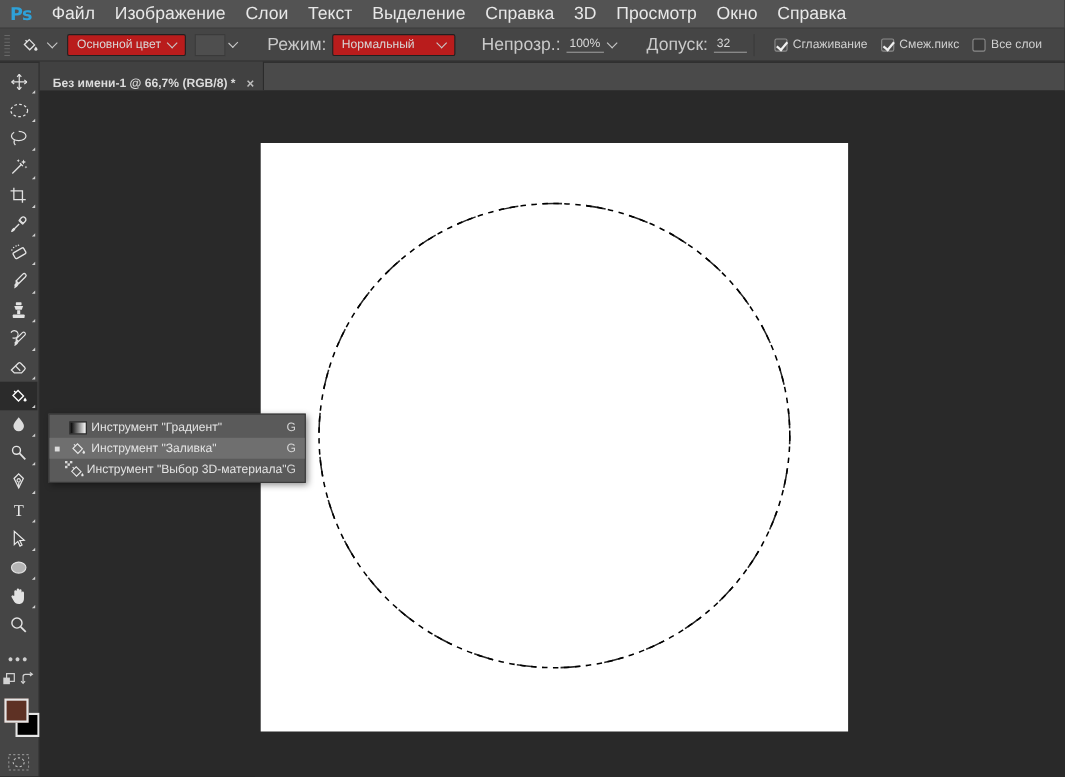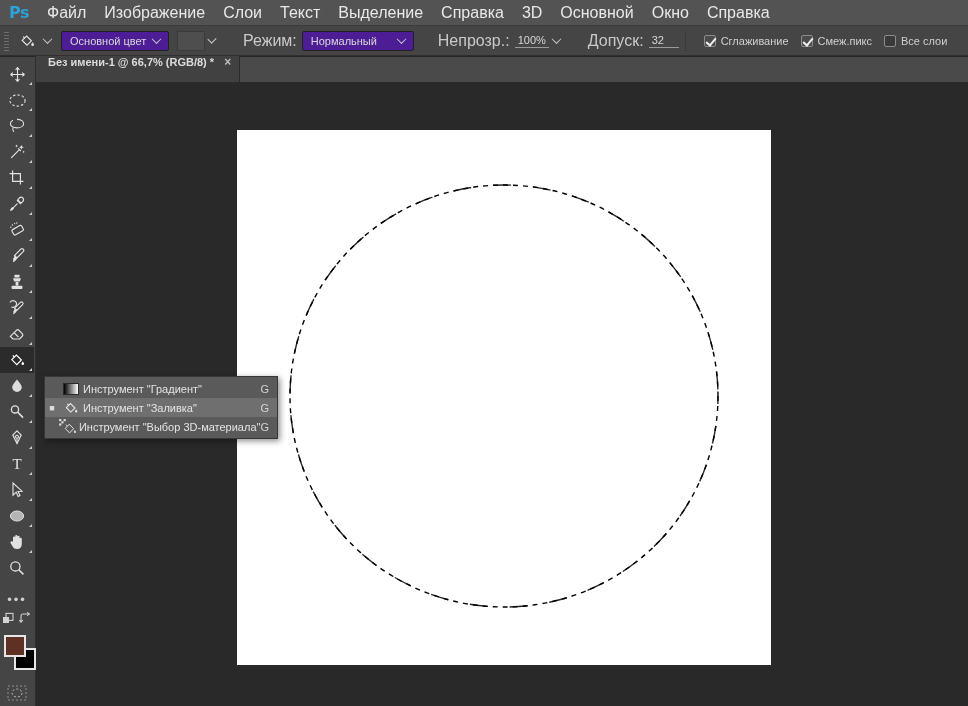--- a/index.html
+++ b/index.html
@@ -46,21 +46,21 @@
     width: 26px; height: 24px; display: flex; align-items: center; justify-content: center;
   }
   .chev {
     display: inline-block; width: 9px; height: 9px;
     border-right: 1.4px solid #c9c9c9; border-bottom: 1.4px solid #c9c9c9;
     transform: rotate(45deg) translate(-1px,-1px); margin: 0 4px;
   }
   .chev.small { width: 7px; height: 7px; border-width: 1.2px; }
   .opt-label { color: #c9c9c9; font-size: 16px; margin: 0 5px 0 24px; white-space: nowrap; }
   .opt-select {
-    height: 20px; background: #4c1d95; border: 1px solid #202020;
+    height: 20px; background: #b91c1c; border: 1px solid #202020;
     border-radius: 2px; color: #d8d8d8; font-size: 11px;
     display: flex; align-items: center; padding: 0 4px 0 8px; min-width: 60px;
   }
   .opt-select .label { flex: 1; white-space: nowrap; }
   .pattern-swatch {
     width: 28px; height: 20px; background: #4e4e4e;
     border: 1px solid #3a3a3a; margin-left: 8px;
   }
   .pattern-chev { width: 14px; height: 20px; display: flex; align-items: center; justify-content: center; }
   .opt-num {
@@ -83,21 +83,21 @@
   .opt-check span { color: #d0d0d0; font-size: 11px; white-space: nowrap; }
   .opt-sep { width: 1px; height: 20px; background: #3a3a3a; margin: 0 6px; }
 
   
   .tabbar {
     position: absolute; left: 36px; top: 57px; width: 932px; height: 26px;
     background: #4a4a4a; border-bottom: 1px solid #2b2b2b;
     display: flex; align-items: flex-end;
   }
   .doc-tab {
-    height: 26px; background: #414141; display: flex; align-items: flex-start;
+    height: 26px; background: #414141; display: flex; align-items: flex-end;
     padding: 0 8px 0 12px; border-right: 1px solid #2b2b2b;
     color: #dcdcdc; font-size: 11px; font-weight: bold;
   }
   .tab-close {
     margin-left: 10px; color: #bdbdbd; font-size: 12px; line-height: 1;
   }
 
   
   .toolbar {
     position: absolute; left: 0; top: 57px; width: 36px; height: 649px;
@@ -175,21 +175,21 @@
 
   <div class="menubar">
     <div class="ps-logo">Ps</div>
     <div class="menu-item">Файл</div>
     <div class="menu-item">Изображение</div>
     <div class="menu-item">Слои</div>
     <div class="menu-item">Текст</div>
     <div class="menu-item">Выделение</div>
     <div class="menu-item">Справка</div>
     <div class="menu-item">3D</div>
-    <div class="menu-item">Основной</div>
+    <div class="menu-item">Просмотр</div>
     <div class="menu-item">Окно</div>
     <div class="menu-item">Справка</div>
   </div>
 
   <div class="optionsbar">
     <div class="grip"></div>
 
     <div class="opt-tool-icon">
       <svg width="18" height="18" viewBox="0 0 18 18">
         <g fill="none" stroke="#e2e2e2" stroke-width="1.2">

